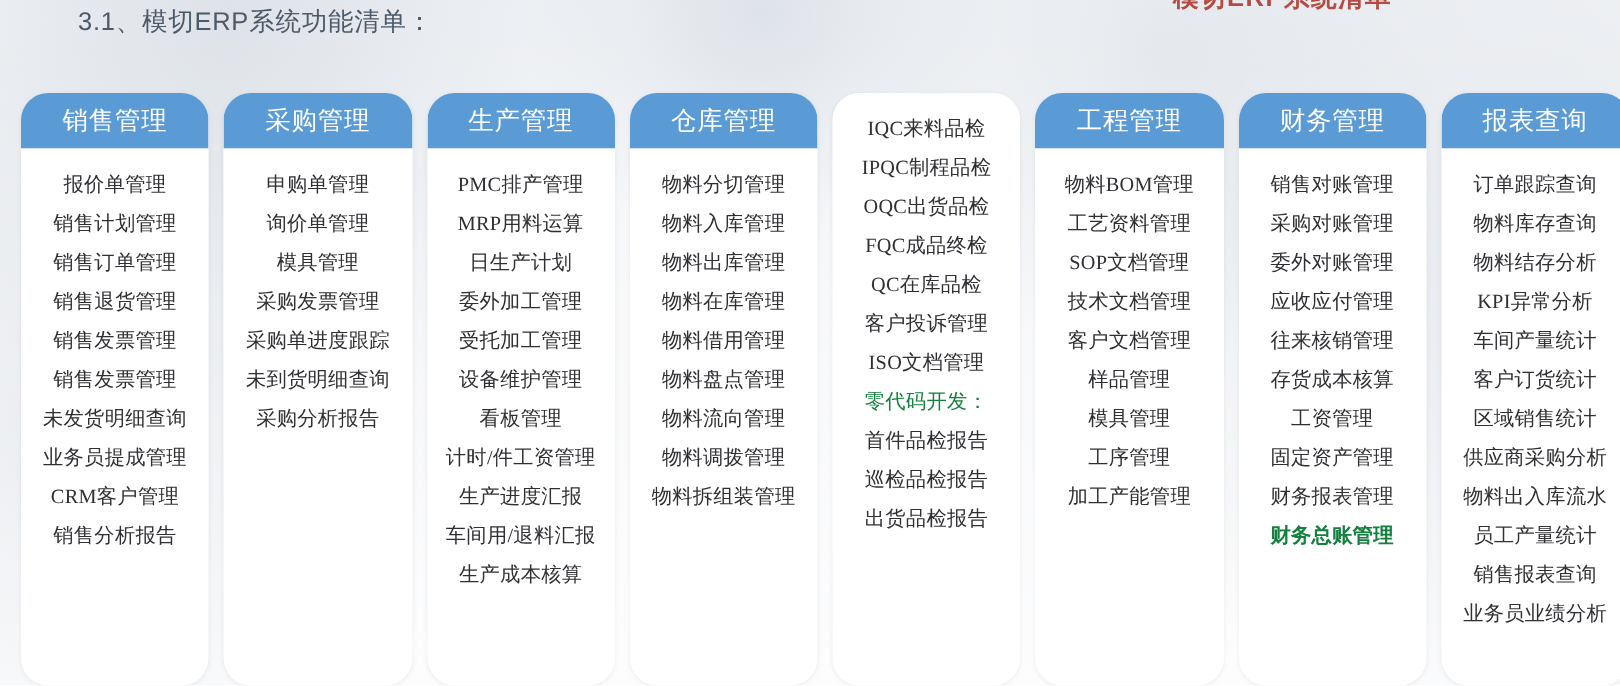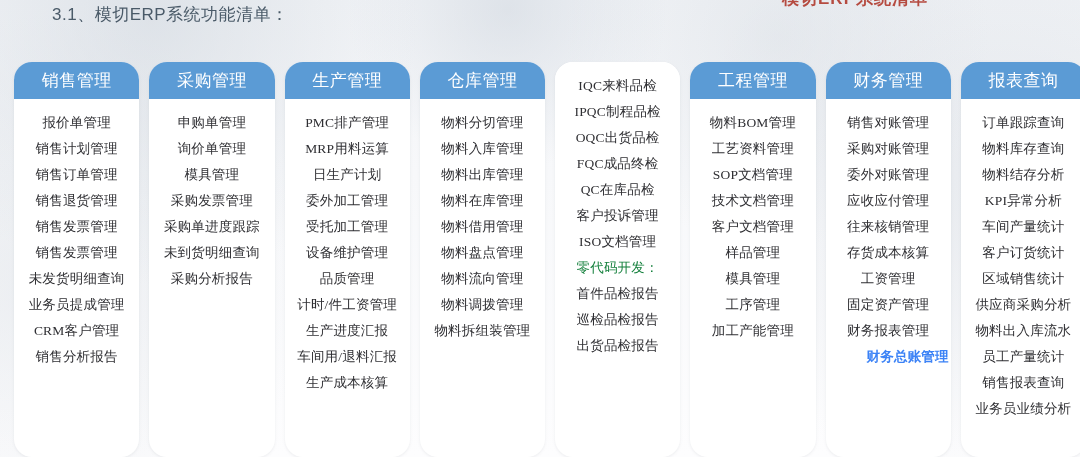--- a/index.html
+++ b/index.html
@@ -105,23 +105,22 @@
     height: 26px;
     white-space: nowrap;
     letter-spacing: 0.2px;
   }
 
   .item.muted {
     color: #15803d;
   }
 
   .item.highlight {
-    color: #3b82f6;
+    color: #15803d;
     font-weight: bold;
-    text-align: right;
   }
 </style>
 </head>
 <body>
 
 <div class="bg-wash"></div>
 
 <div class="page">
 
   <div class="top-fragment">模切ERP系统清单</div>
@@ -158,21 +157,21 @@
       </div>
       <div class="column">
         <div class="col-header">生产管理</div>
         <div class="col-body">
           <div class="item">PMC排产管理</div>
           <div class="item">MRP用料运算</div>
           <div class="item">日生产计划</div>
           <div class="item">委外加工管理</div>
           <div class="item">受托加工管理</div>
           <div class="item">设备维护管理</div>
-          <div class="item">品质管理</div>
+          <div class="item">看板管理</div>
           <div class="item">计时/件工资管理</div>
           <div class="item">生产进度汇报</div>
           <div class="item">车间用/退料汇报</div>
           <div class="item">生产成本核算</div>
         </div>
       </div>
       <div class="column">
         <div class="col-header">仓库管理</div>
         <div class="col-body">
           <div class="item">物料分切管理</div>

